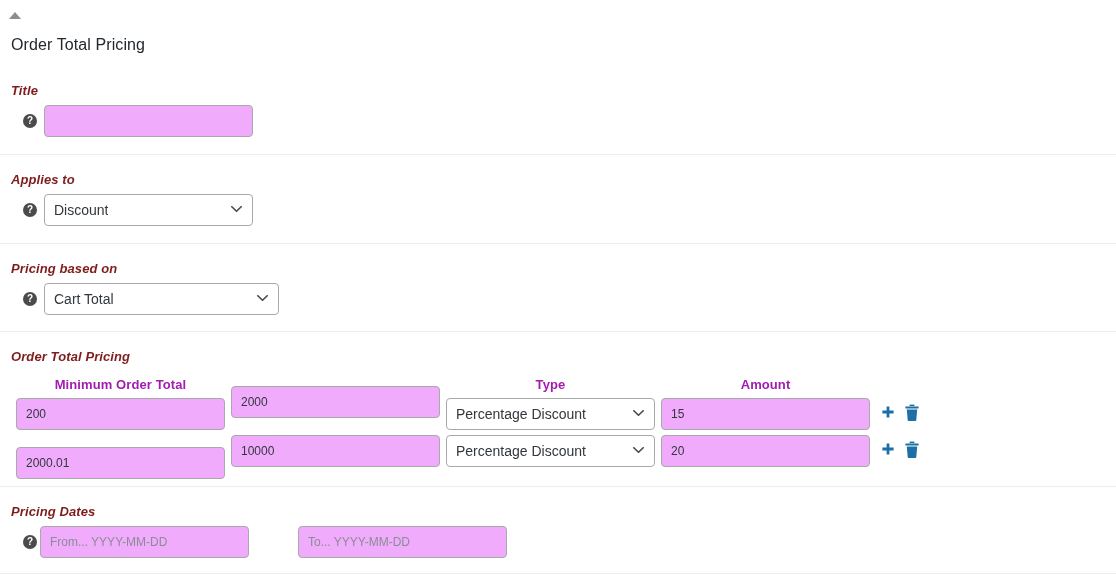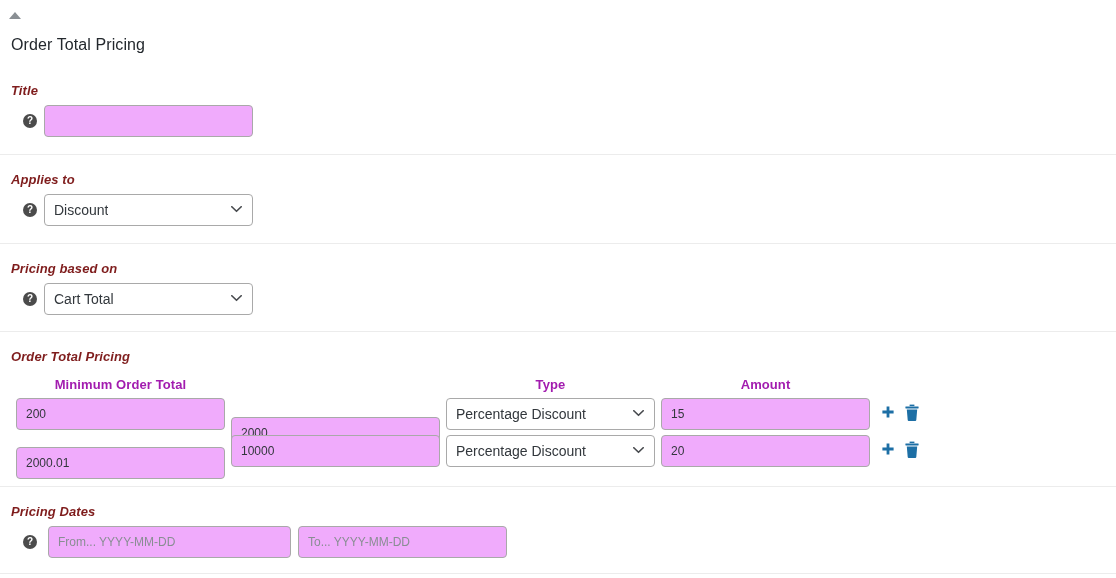--- a/index.html
+++ b/index.html
@@ -174,39 +174,39 @@
       <svg viewBox="0 0 11 7" width="11" height="7" xmlns="http://www.w3.org/2000/svg">
         <path d="M0.8 0.7 L5.5 5.3 L10.2 0.7" fill="none" stroke="#46494d" stroke-width="1.6" stroke-linecap="round" stroke-linejoin="round"></path>
       </svg>
     </span>
   </div>
 
   <div class="divider" style="top:243px;"></div>
 
   <div class="field-label" style="left:11px; top:261px;">Pricing based on</div>
   <div class="help-icon" style="left:23px; top:292px;">?</div>
-  <div class="sel-wrap" style="left:44px; top:283px; width:209px;">
+  <div class="sel-wrap" style="left:44px; top:283px; width:235px;">
     <span class="sel-text">Cart Total</span>
     <span class="chev">
       <svg viewBox="0 0 11 7" width="11" height="7" xmlns="http://www.w3.org/2000/svg">
         <path d="M0.8 0.7 L5.5 5.3 L10.2 0.7" fill="none" stroke="#46494d" stroke-width="1.6" stroke-linecap="round" stroke-linejoin="round"></path>
       </svg>
     </span>
   </div>
 
   <div class="divider" style="top:331px;"></div>
 
   <div class="field-label" style="left:11px; top:349px;">Order Total Pricing</div>
 
   <div class="col-head" style="left:16px; top:377px; width:209px;">Minimum Order Total</div>
   <div class="col-head" style="left:661px; top:377px; width:209px;">Amount</div>
   <div class="col-head" style="left:446px; top:377px; width:209px;">Type</div>
 
   <input class="txt" style="left: 16px; top: 398px; width: 209px;" value="200">
-  <input class="txt" style="left: 231px; top: 417px; width: 209px;" value="2000">
+  <input class="txt" style="left: 231px; top: 386px; width: 209px;" value="2000">
   <div class="sel-wrap" style="left:446px; top:398px; width:209px;">
     <span class="sel-text">Percentage Discount</span>
     <span class="chev">
       <svg viewBox="0 0 11 7" width="11" height="7" xmlns="http://www.w3.org/2000/svg">
         <path d="M0.8 0.7 L5.5 5.3 L10.2 0.7" fill="none" stroke="#46494d" stroke-width="1.6" stroke-linecap="round" stroke-linejoin="round"></path>
       </svg>
     </span>
   </div>
   <input class="txt" style="left: 661px; top: 398px; width: 209px;" value="15">
   <div class="row-action" style="left:880px; top:405px;">
@@ -243,18 +243,18 @@
       <rect x="5.6" y="0.6" width="4.8" height="1.5" fill="#1d6fa5"></rect>
       <rect x="1.4" y="2.4" width="13.2" height="2.1" rx="0.4" fill="#1d6fa5"></rect>
       <path d="M2.8 5.6 h10.4 l-0.9 10.4 a1 1 0 0 1 -1 0.9 h-6.6 a1 1 0 0 1 -1 -0.9 z" fill="#1d6fa5"></path>
     </svg>
   </div>
 
   <div class="divider" style="top:486px;"></div>
 
   <div class="field-label" style="left:11px; top:504px;">Pricing Dates</div>
   <div class="help-icon" style="left:23px; top:535px;">?</div>
-  <input class="txt" style="left: 48px; top: 526px; width: 243px;" placeholder="From... YYYY-MM-DD">
+  <input class="txt" style="left: 40px; top: 526px; width: 209px;" placeholder="From... YYYY-MM-DD">
   <input class="txt" style="left: 258px; top: 526px; width: 209px; margin-left: 40px;" placeholder="To... YYYY-MM-DD">
 
   <div class="divider" style="top:573px;"></div>
 
 </div>
 
 </body></html>

